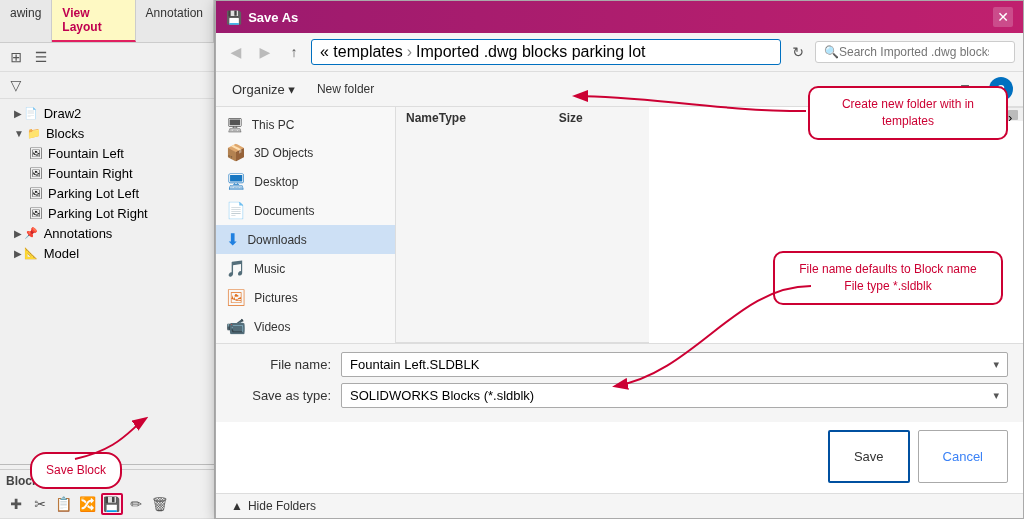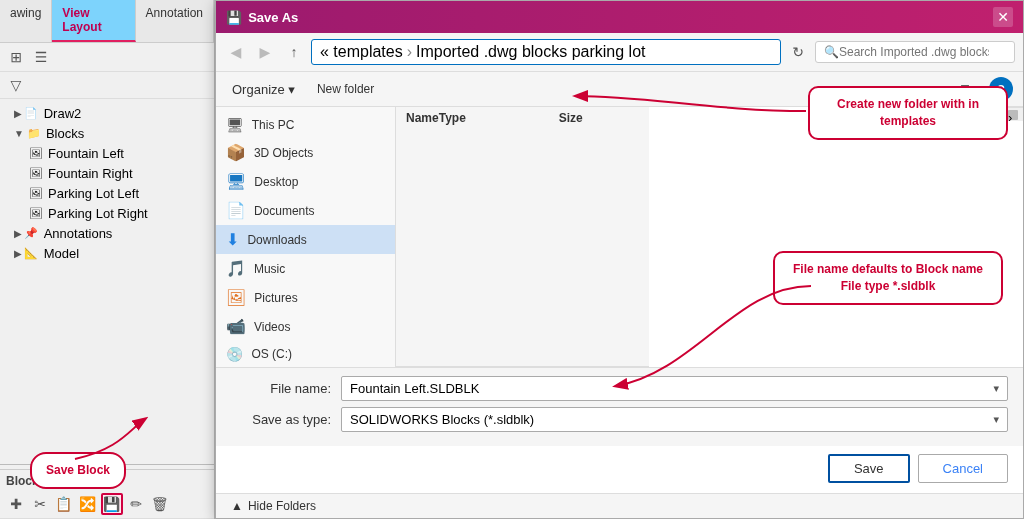--- a/index.html
+++ b/index.html
@@ -33,21 +33,21 @@
 
     .top-tab {
       padding: 6px 10px;
       font-size: 12px;
       cursor: pointer;
       border-right: 1px solid #ccc;
       color: #333;
     }
 
     .top-tab.active {
-      background: #7dd3fc;
+      background: #fef9c3;
       border-bottom: 2px solid #e02060;
       font-weight: 600;
       color: #c00050;
     }
 
     .toolbar-row {
       display: flex;
       align-items: center;
       padding: 3px 5px;
       border-bottom: 1px solid #ddd;
@@ -321,21 +321,21 @@
 
     
     .annotation-callout {
       position: absolute;
       background: white;
       border: 2px solid #cc0033;
       border-radius: 10px;
       padding: 8px 14px;
       font-size: 12px;
       color: #cc0033;
-      font-weight: 700;
+      font-weight: 400;
       text-align: center;
       z-index: 30;
       line-height: 1.4;
     }
 
     
     .dialog-bottom {
       border-top: 1px solid #ddd;
       background: #f5f5f5;
       padding: 8px 15px;
@@ -376,21 +376,21 @@
       display: flex;
       justify-content: flex-end;
       gap: 8px;
       padding: 8px 15px 10px 15px;
     }
 
     .btn-save {
       background: #fff;
       border: 2px solid #0050a0;
       color: #333;
-      padding: 5px 24px;
+      padding: 17px 24px;
       cursor: pointer;
       font-size: 13px;
       border-radius: 2px;
     }
 
     .btn-cancel {
       background: #fff;
       border: 1px solid #aaa;
       color: #3b82f6;
       padding: 5px 24px;

